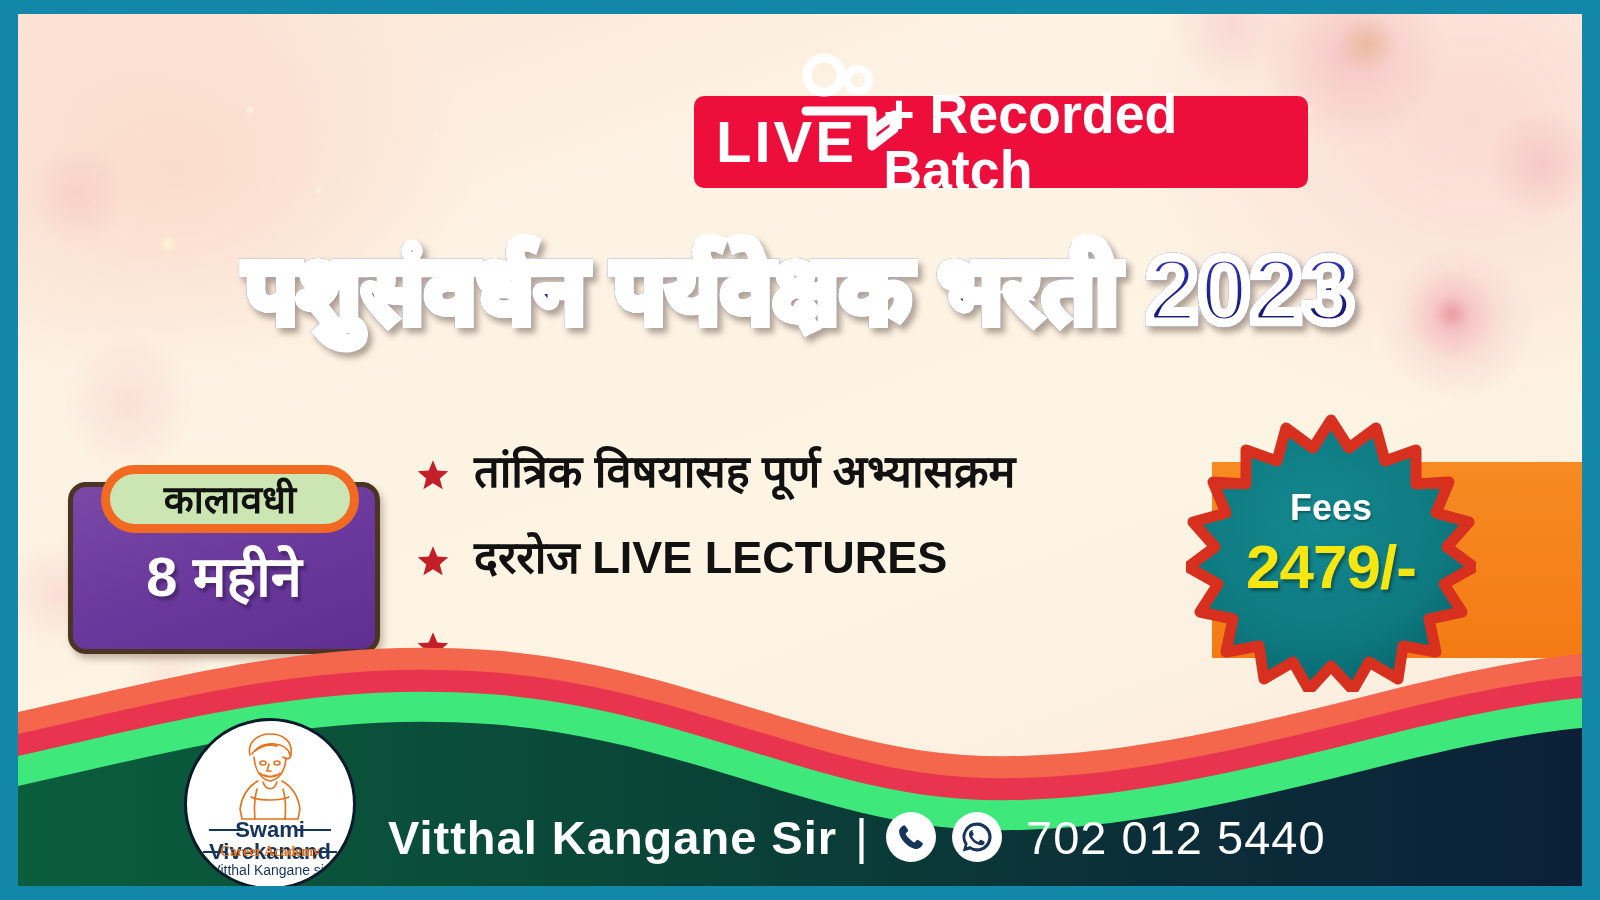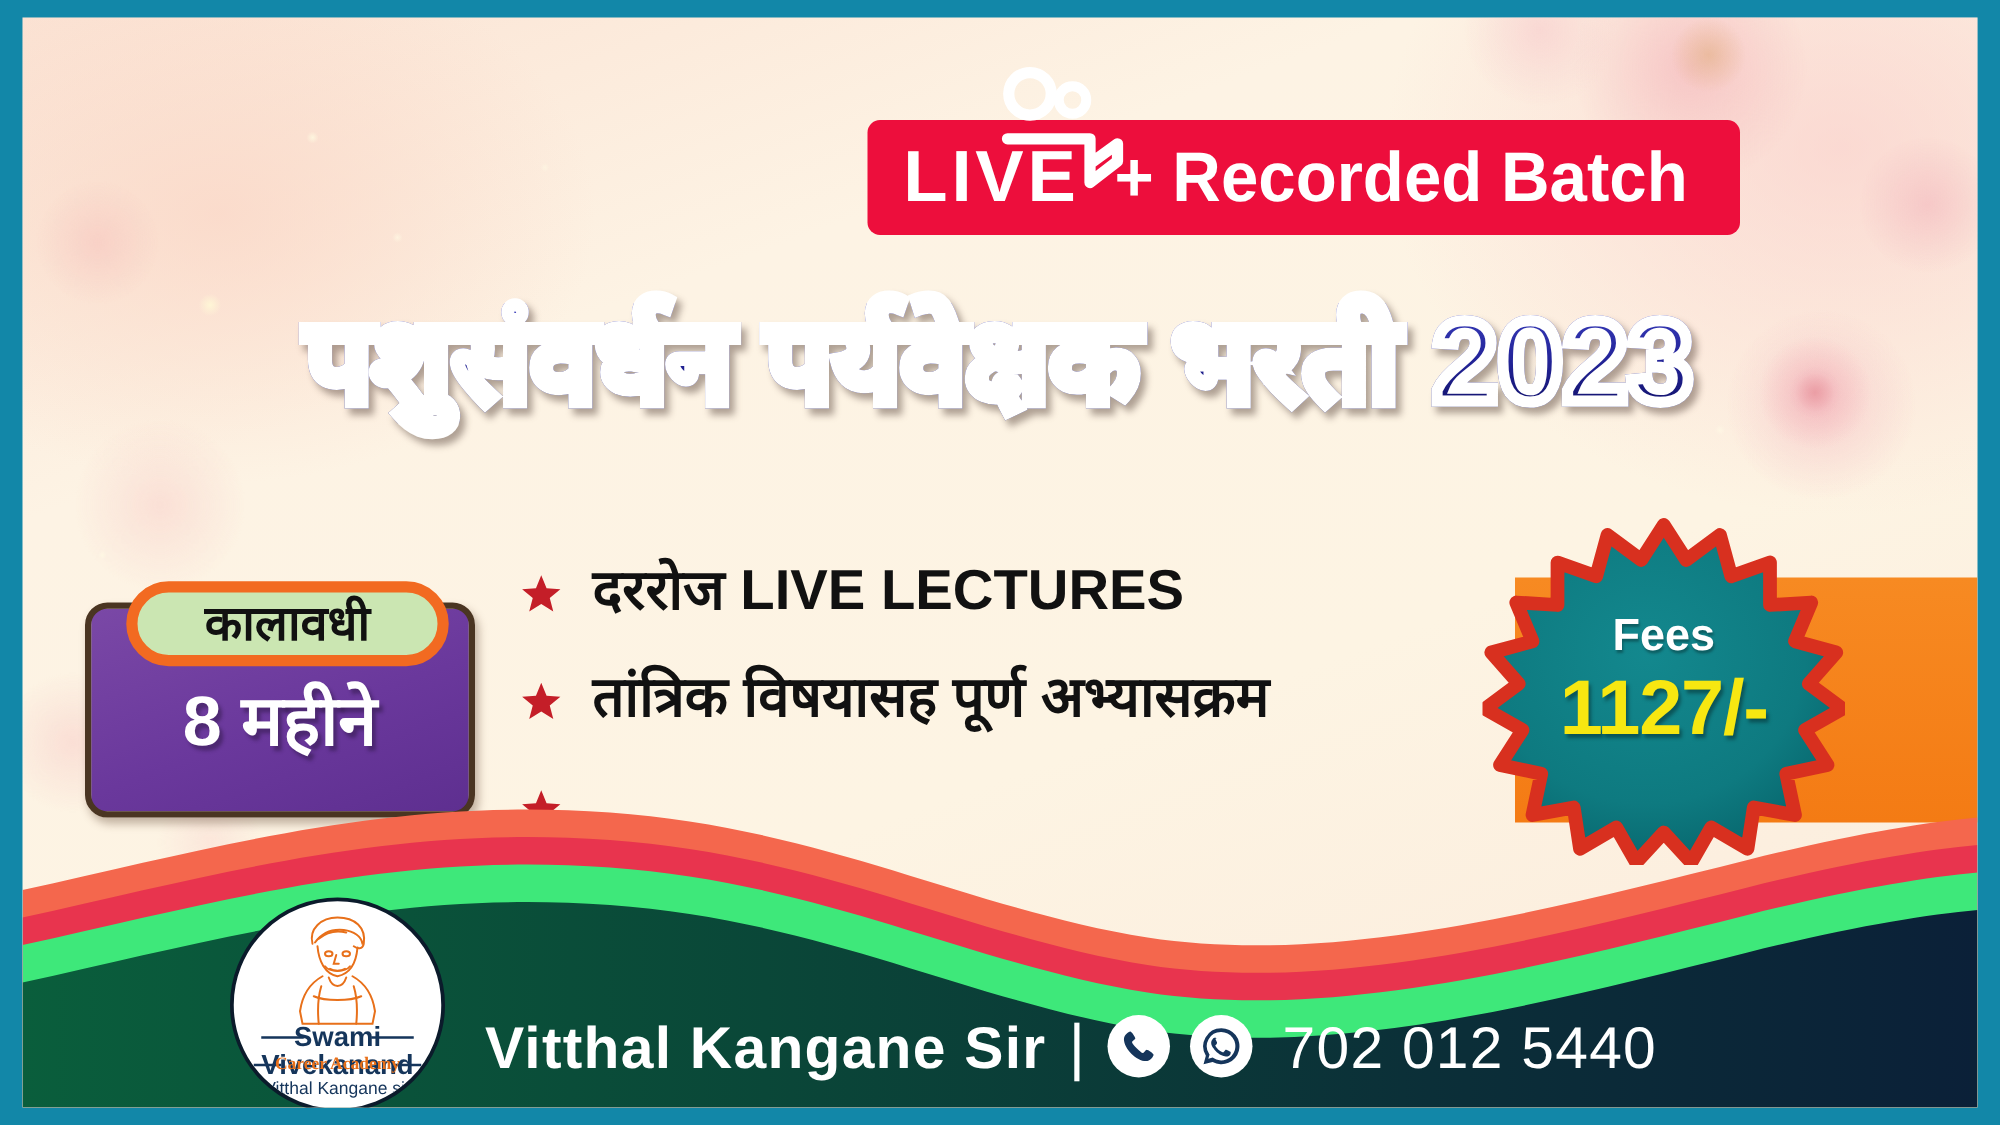--- a/index.html
+++ b/index.html
@@ -69,21 +69,21 @@
       radial-gradient(circle 9px at 1290px 96px, rgba(255,250,230,0.7), rgba(255,245,205,0) 70%),
       radial-gradient(circle 6px at 1358px 330px, rgba(255,250,230,0.6), rgba(255,245,205,0) 70%),
       radial-gradient(circle 8px at 82px 770px, rgba(255,250,228,0.6), rgba(255,245,205,0) 70%),
       radial-gradient(circle 5px at 418px 120px, rgba(255,250,228,0.55), rgba(255,245,205,0) 70%);
   }
 
   
   .live-badge {
     position: absolute;
     left: 676px; top: 82px;
-    width: 698px; height: 92px;
+    width: 614px; height: 92px;
     background: #ED0E3C;
     border-radius: 10px;
     display: flex;
     align-items: center;
     justify-content: center;
     gap: 14px;
     padding: 0 26px 0 22px;
   }
   .live-word {
     position: relative;
@@ -313,27 +313,27 @@
         <span>कालावधी</span>
       </div>
       <div class="duration-value">8 महीने</div>
     </div>
 
     <div class="features">
       <div class="feature-row">
         <svg class="star-icon" width="34" height="34" viewBox="0 0 24 24">
           <path d="M12 1.6 L15 8.9 L22.8 9.4 L16.8 14.4 L18.8 22 L12 17.8 L5.2 22 L7.2 14.4 L1.2 9.4 L9 8.9 Z" fill="#C41E28"></path>
         </svg>
-        <div class="feature-text">दररोज LIVE LECTURES</div>
+        <div class="feature-text">तांत्रिक विषयासह पूर्ण अभ्यासक्रम</div>
       </div>
       <div class="feature-row">
         <svg class="star-icon" width="34" height="34" viewBox="0 0 24 24">
           <path d="M12 1.6 L15 8.9 L22.8 9.4 L16.8 14.4 L18.8 22 L12 17.8 L5.2 22 L7.2 14.4 L1.2 9.4 L9 8.9 Z" fill="#C41E28"></path>
         </svg>
-        <div class="feature-text">तांत्रिक विषयासह पूर्ण अभ्यासक्रम</div>
+        <div class="feature-text">दररोज LIVE LECTURES</div>
       </div>
       <div class="feature-row">
         <svg class="star-icon" width="34" height="34" viewBox="0 0 24 24">
           <path d="M12 1.6 L15 8.9 L22.8 9.4 L16.8 14.4 L18.8 22 L12 17.8 L5.2 22 L7.2 14.4 L1.2 9.4 L9 8.9 Z" fill="#C41E28"></path>
         </svg>
       </div>
     </div>
 
     <div class="orange-bar"></div>
 
@@ -342,21 +342,21 @@
         <defs>
           <radialGradient id="burstGrad" cx="45%" cy="38%" r="72%">
             <stop offset="0%" stop-color="#13888E"></stop>
             <stop offset="62%" stop-color="#0E7A80"></stop>
             <stop offset="100%" stop-color="#055F66"></stop>
           </radialGradient>
         </defs>
         <path d="M145 8 L163 36 L190 16 L199 49 L230 38 L230 72 L263 70 L250 101 L283 110 L261 135 L288 155 L258 172 L276 200 L243 207 L250 240 L217 234 L212 267 L183 250 L167 278 L145 254 L123 278 L107 250 L78 267 L73 234 L40 240 L47 207 L14 200 L32 172 L2 155 L29 135 L7 110 L40 101 L27 70 L60 72 L60 38 L91 49 L100 16 L127 36 Z" fill="url(#burstGrad)" stroke="#D8301F" stroke-width="11" stroke-linejoin="round"></path>
       </svg>
       <div class="fees-label">Fees</div>
-      <div class="fees-value">1127/-</div>
+      <div class="fees-value">2479/-</div>
     </div>
 
     <svg class="waves" viewBox="0 0 1564 270" preserveAspectRatio="none">
       <defs>
         <linearGradient id="bodyGrad" x1="0" y1="0" x2="1" y2="0">
           <stop offset="0%" stop-color="#0A5E3C"></stop>
           <stop offset="38%" stop-color="#0A4738"></stop>
           <stop offset="72%" stop-color="#0B2F38"></stop>
           <stop offset="100%" stop-color="#0B2038"></stop>
         </linearGradient>

